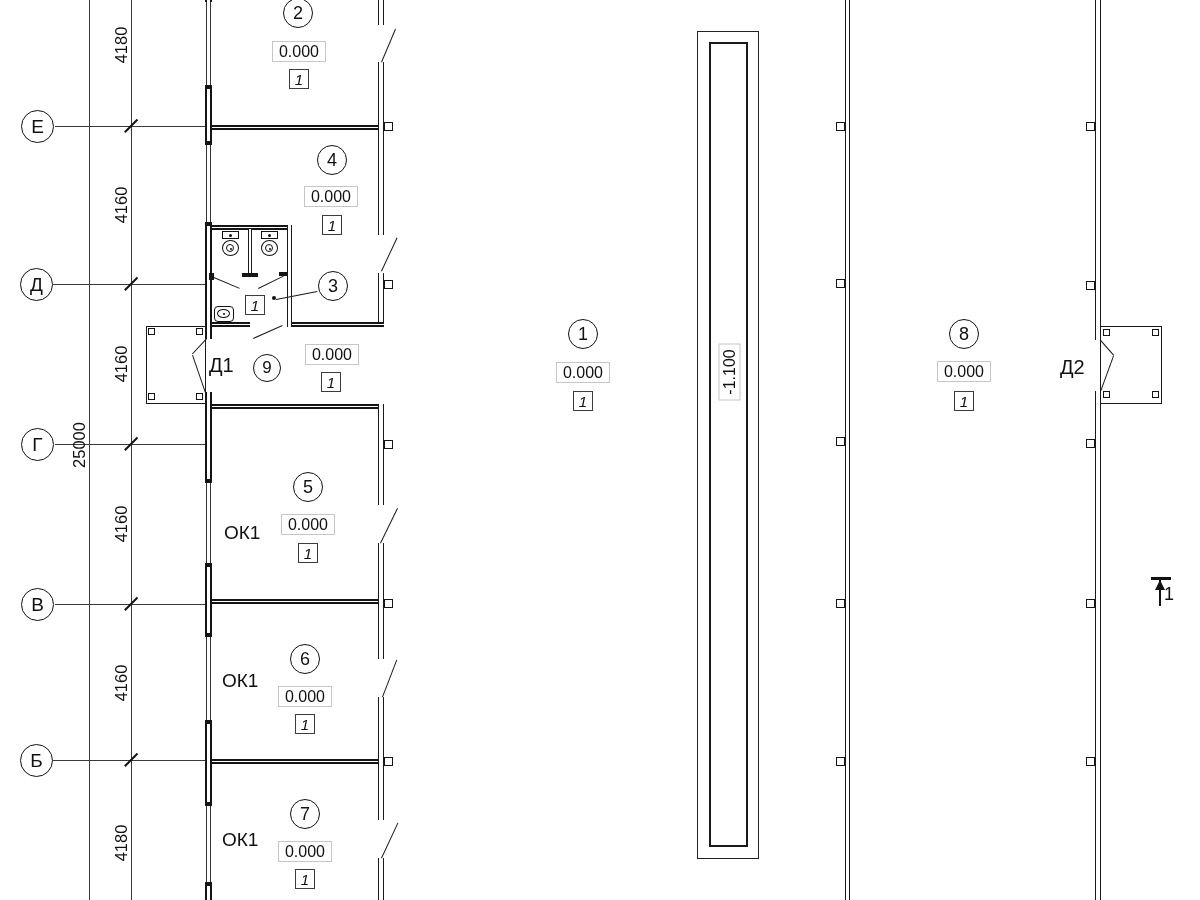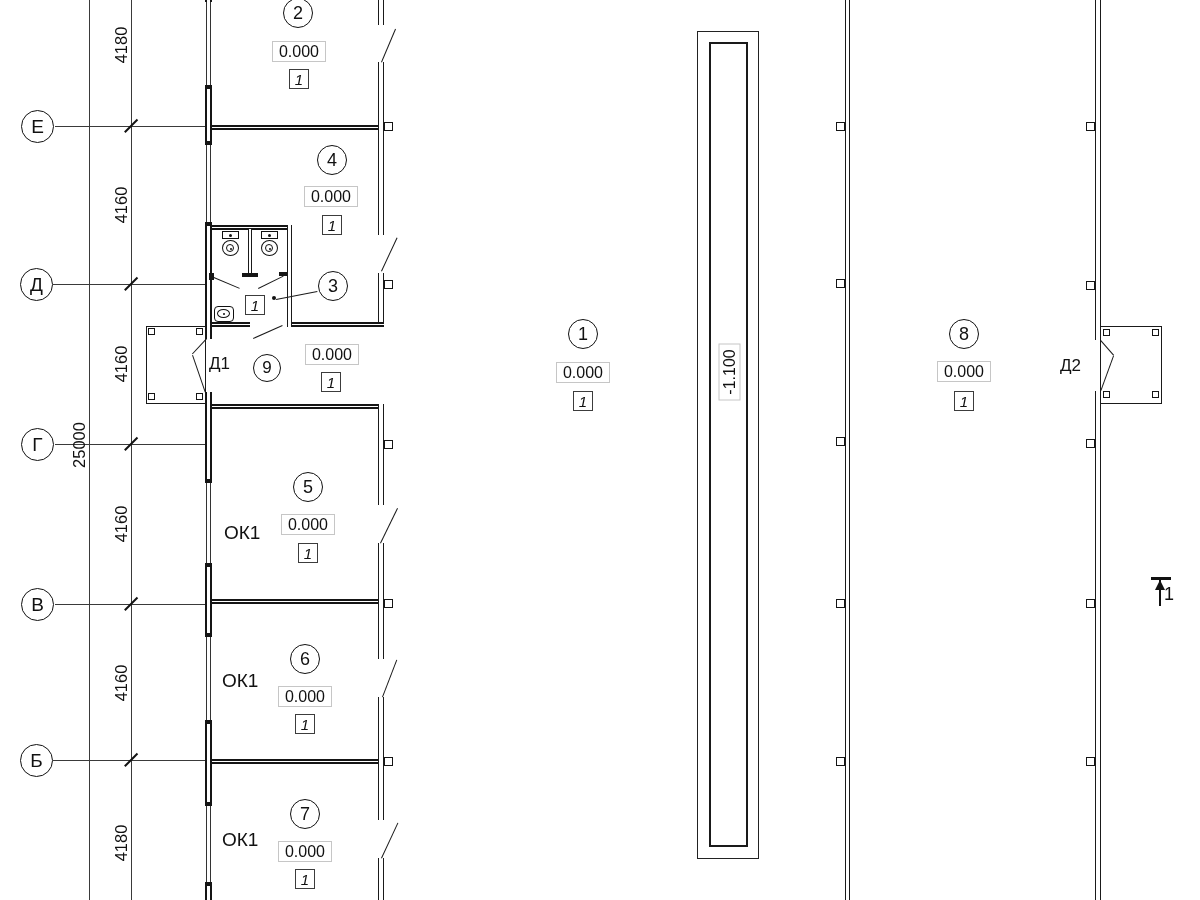--- a/index.html
+++ b/index.html
@@ -41,21 +41,21 @@
        display:flex;align-items:center;justify-content:center;font-size:15px;font-style:italic;
        box-sizing:border-box;}
   
   .tab{position:absolute;width:9px;height:9px;border:1.5px solid #151515;background:#fff;box-sizing:border-box;}
   
   .pad{position:absolute;width:7px;height:7px;border:1.6px solid #151515;background:#fff;box-sizing:border-box;}
   .porch{position:absolute;border:1.6px solid #1a1a1a;background:#fff;box-sizing:border-box;}
   
   .dimtext{position:absolute;width:80px;height:20px;text-align:center;font-size:16.5px;
            transform:rotate(-90deg);line-height:20px;}
-  .lbl{position:absolute;font-size:17px;}
+  .lbl{position:absolute;font-size:20px;}
   .ok1{position:absolute;font-size:19px;}
   
   .pit-out{position:absolute;left:697px;top:31px;width:62px;height:828px;border:1.6px solid #222;
            background:#fff;box-sizing:border-box;}
   .pit-in{position:absolute;left:709px;top:42px;width:39px;height:805px;border:2.4px solid #1a1a1a;
           background:#fff;box-sizing:border-box;}
   .pit-lab{position:absolute;left:701px;top:361px;width:57px;height:22px;background:#fff;
            border:1px solid #c6c6c6;display:flex;align-items:center;justify-content:center;
            font-size:16px;transform:rotate(-90deg);box-sizing:border-box;}
   

